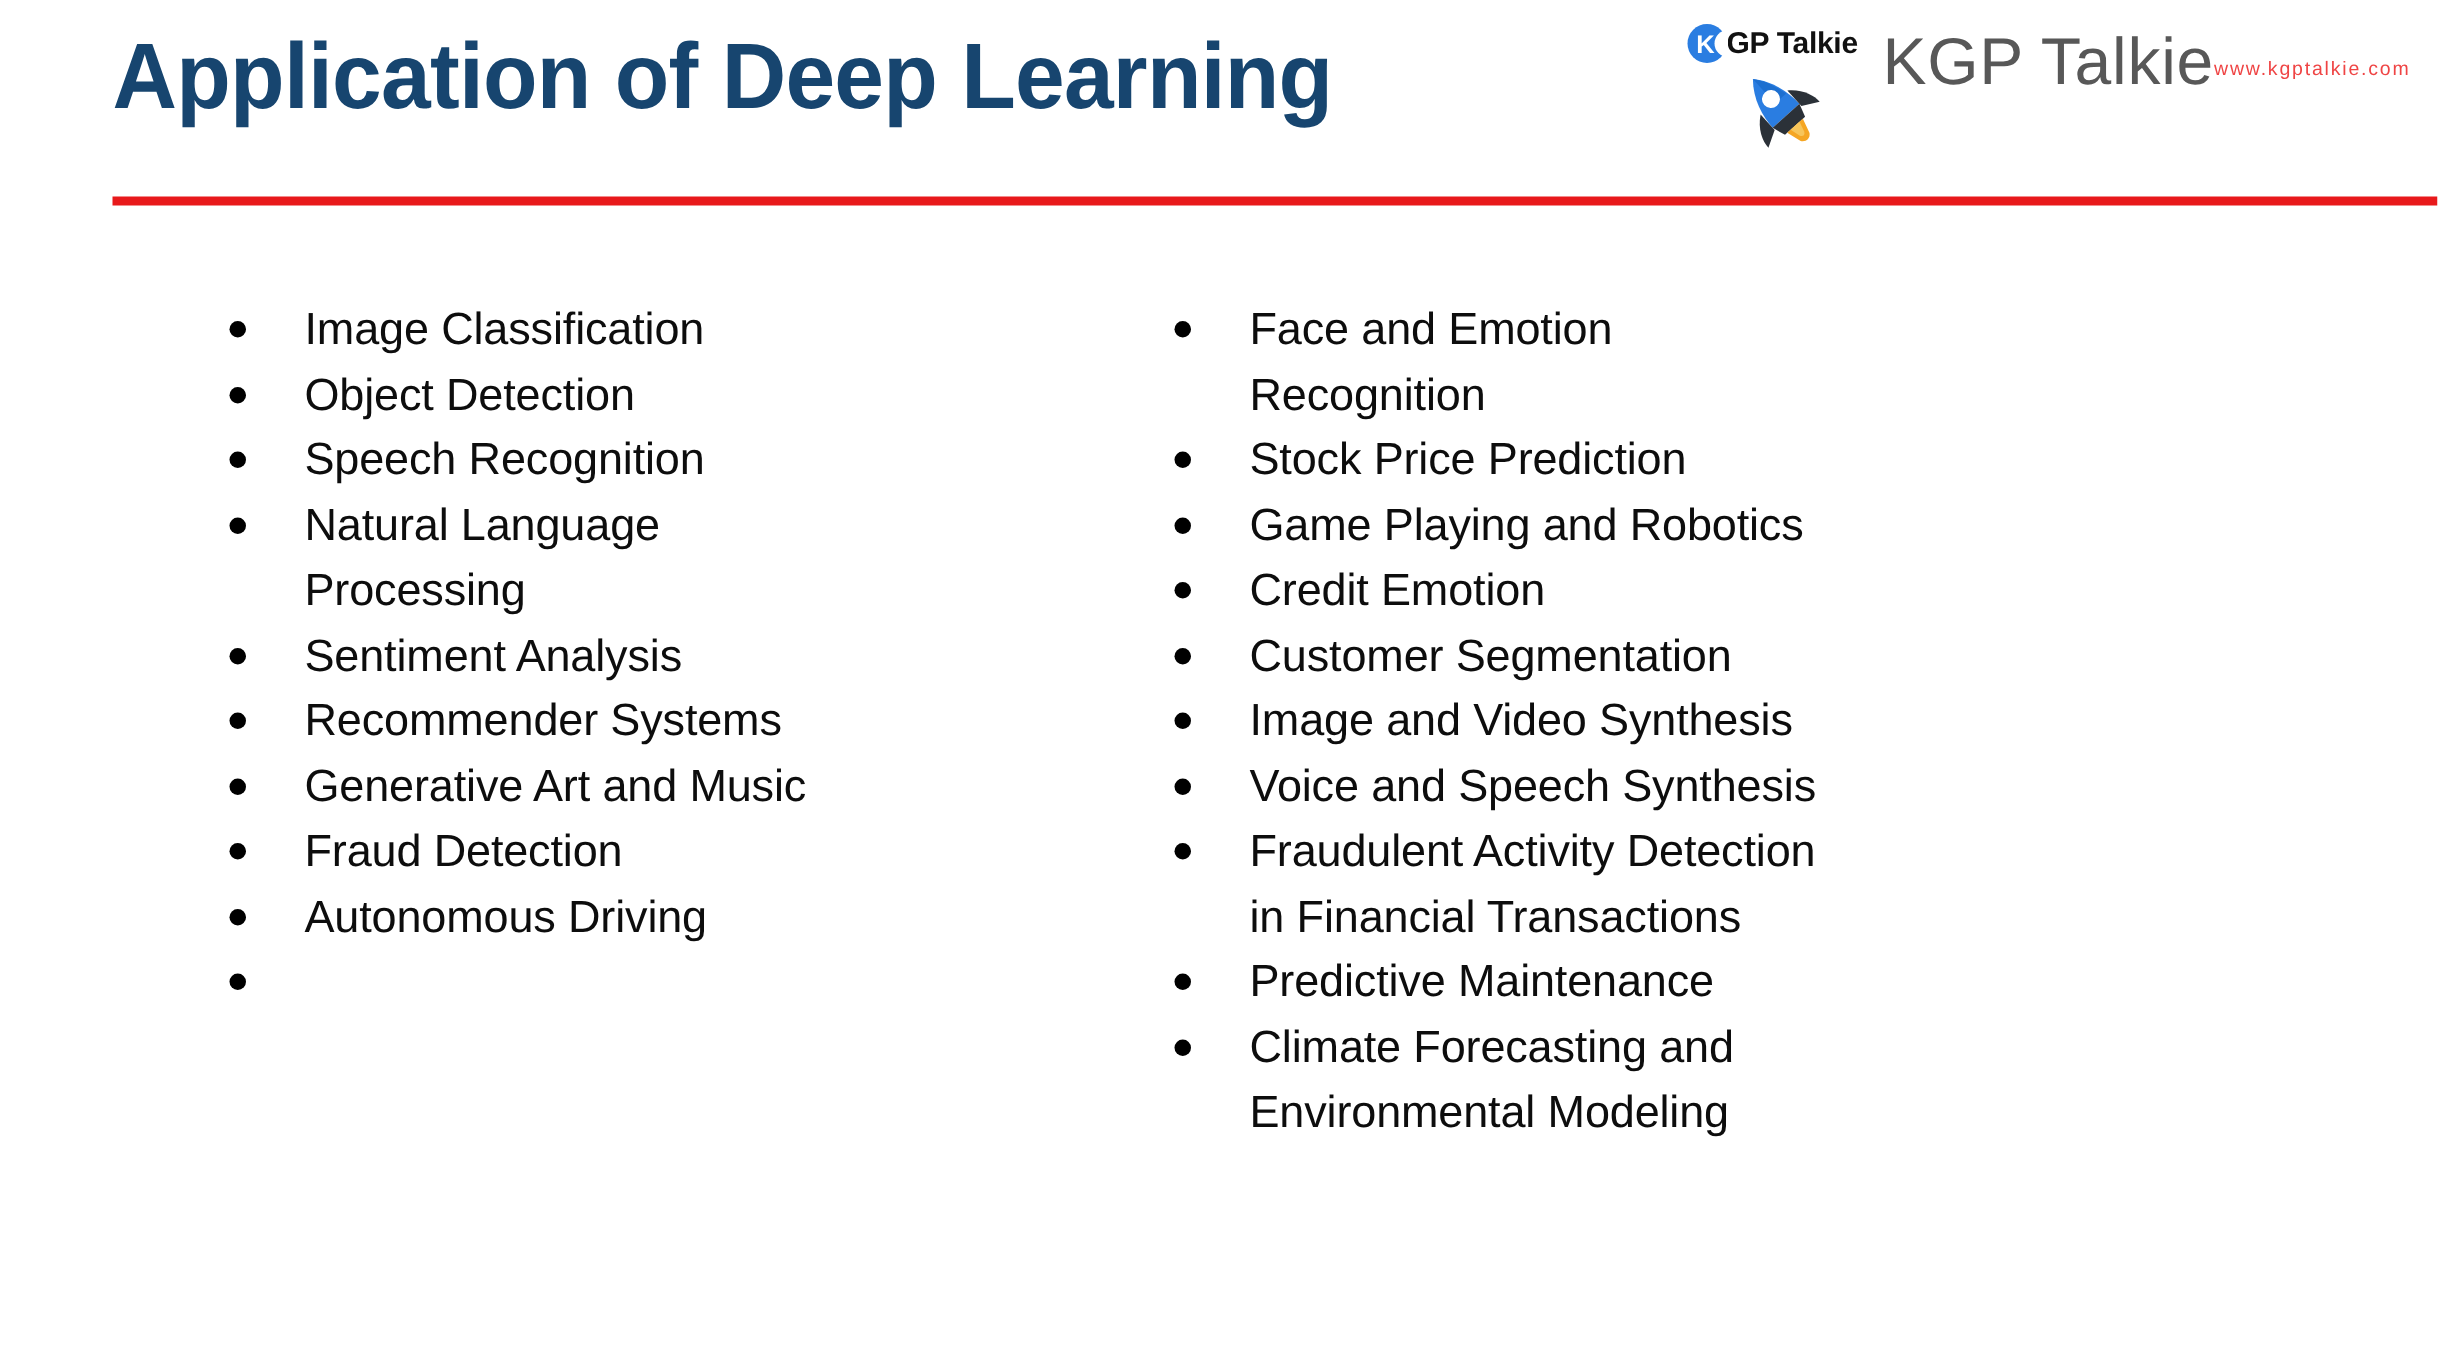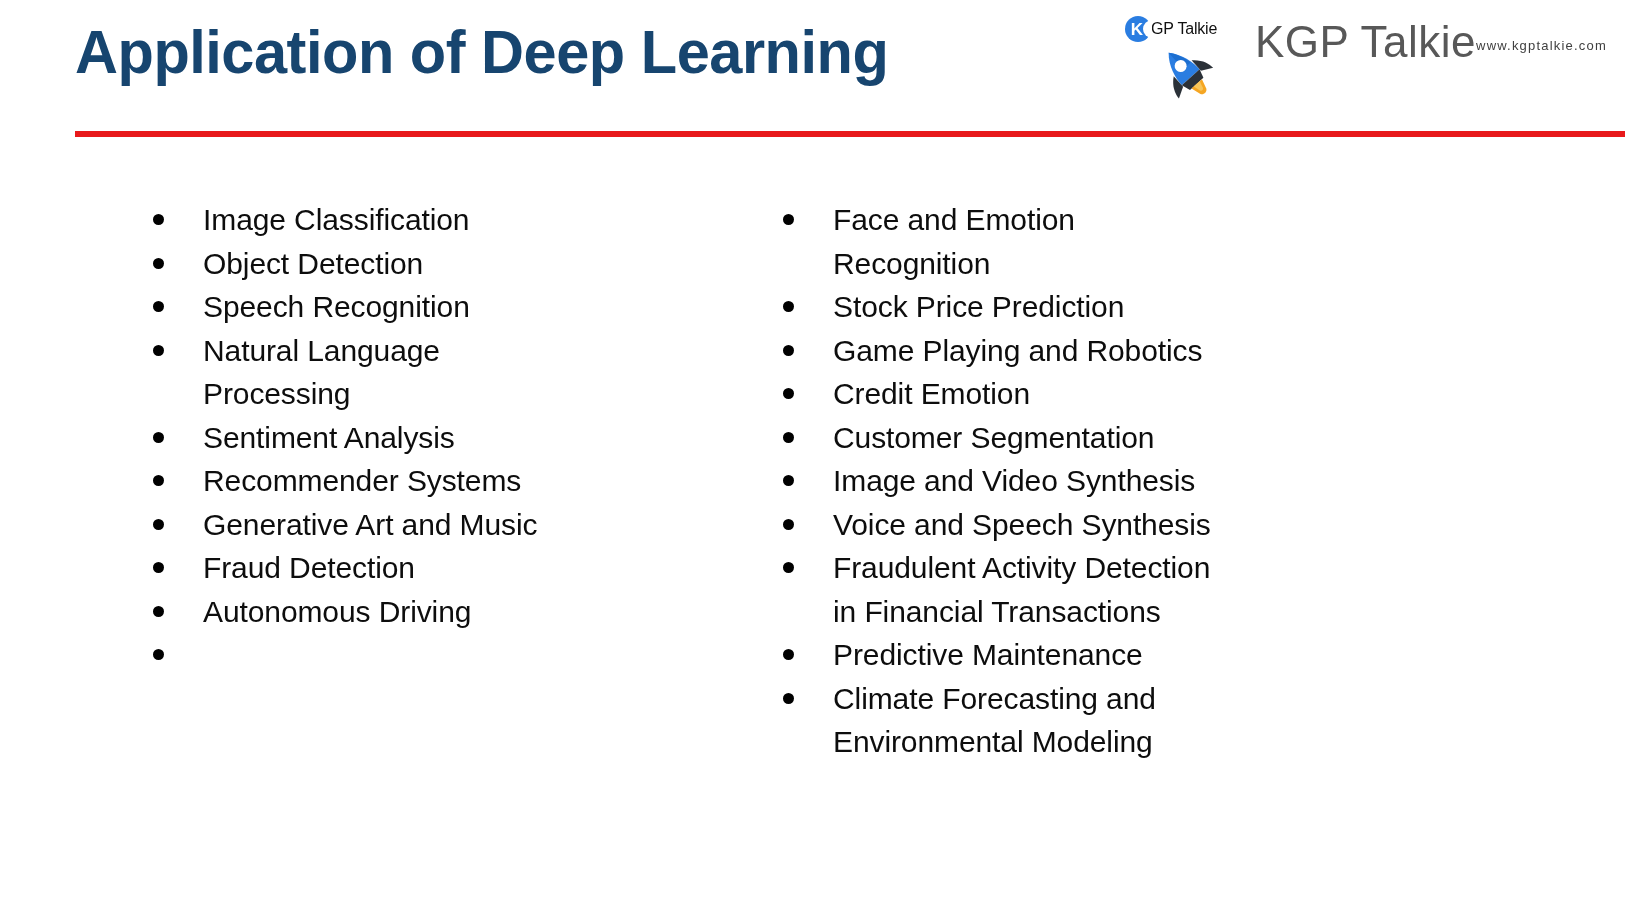--- a/index.html
+++ b/index.html
@@ -107,22 +107,22 @@
     position: relative;
     z-index: 2;
     color: #ffffff;
     font-size: 17px;
     font-weight: 700;
     line-height: 1;
     margin-left: -2px;
   }
 
   .brand-badge-text {
-    font-size: 16px;
-    font-weight: 400;
+    font-size: 20px;
+    font-weight: 700;
     color: #111111;
     letter-spacing: -0.2px;
     margin-left: 0px;
     white-space: nowrap;
   }
 
   .rocket {
     position: absolute;
     left: 28px;
     top: 30px;
@@ -141,21 +141,21 @@
     font-size: 44px;
     font-weight: 400;
     color: #585858;
     line-height: 1;
     letter-spacing: 0.5px;
     white-space: nowrap;
   }
   .brand-word-url {
     margin-top: 6px;
     font-size: 13px;
-    color: #404040;
+    color: #ef4444;
     letter-spacing: 1.2px;
     white-space: nowrap;
   }
 
   
   .columns {
     position: absolute;
     left: 0;
     top: 198px;
     width: 1625px;

